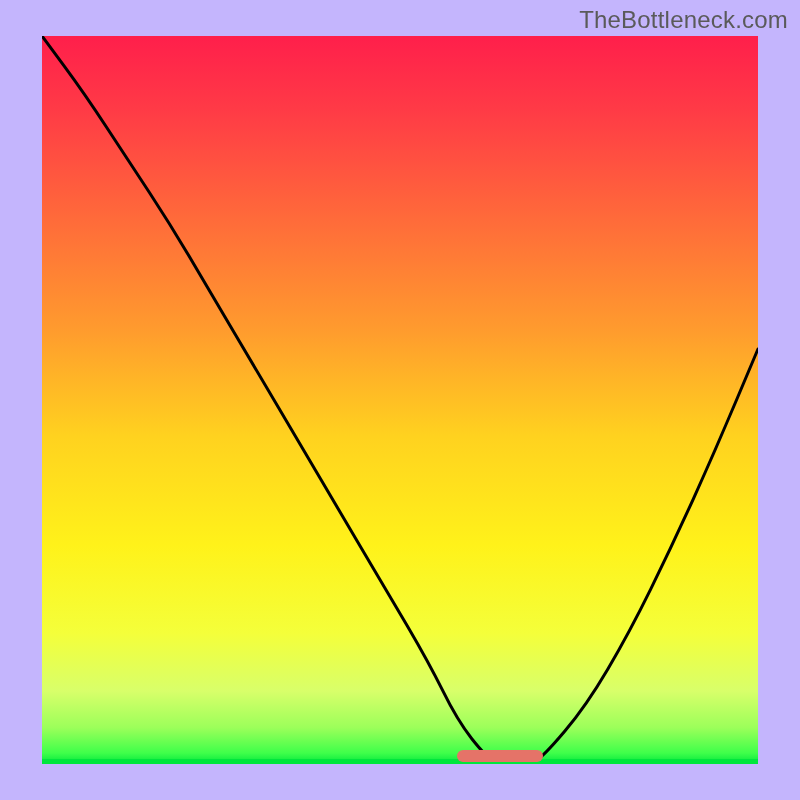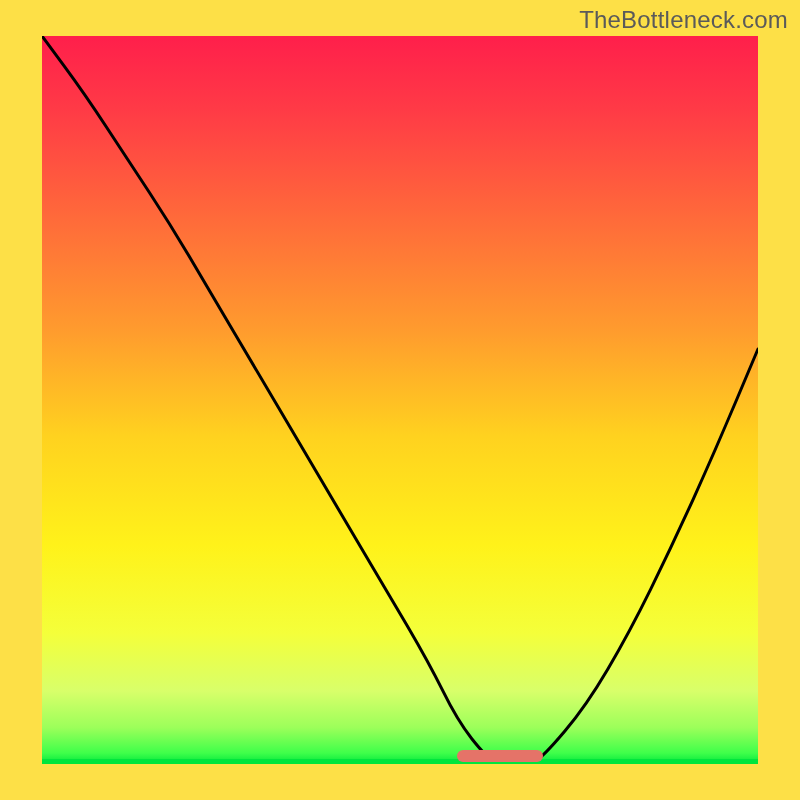--- a/index.html
+++ b/index.html
@@ -8,21 +8,21 @@
     width: 800px;
     height: 800px;
     background: #000;
     overflow: hidden;
     font-family: Arial, Helvetica, sans-serif;
   }
   .frame {
     position: relative;
     width: 800px;
     height: 800px;
-    background: #fde047;
+    background: #c4b5fd;
   }
   .attribution {
     position: absolute;
     top: 6px;
     right: 12px;
     color: #5a5a5a;
     font-size: 24px;
     font-weight: 500;
     letter-spacing: 0.2px;
     z-index: 50;

